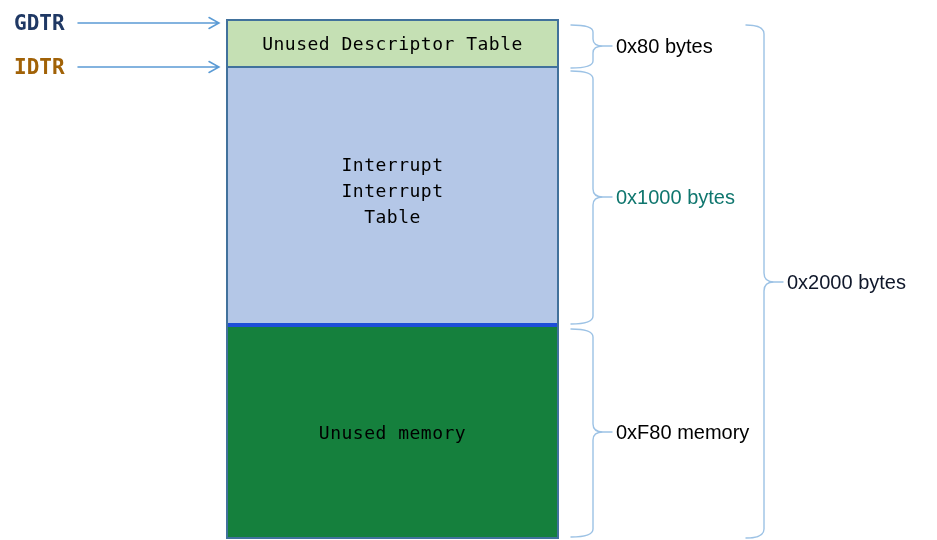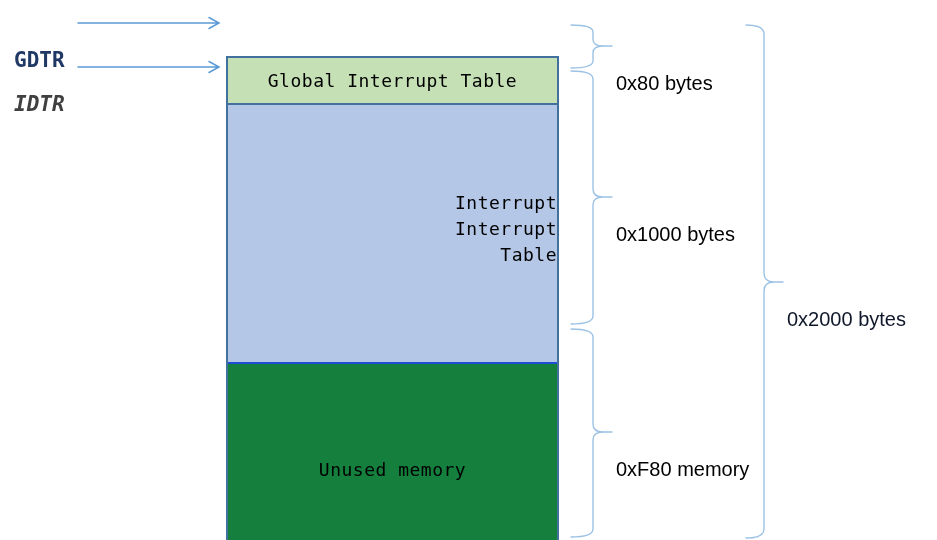--- a/index.html
+++ b/index.html
@@ -4,21 +4,21 @@
 <style>
   html, body { margin: 0; padding: 0; background: #ffffff; }
   #stage {
     position: relative;
     width: 937px;
     height: 540px;
     background: #ffffff;
     overflow: hidden;
     font-family: "Liberation Sans", sans-serif;
   }
-  .abs { position: absolute; margin-top: 37px; }
+  .abs { position: absolute; }
 
   
   .register-label {
     font-family: "DejaVu Sans Mono", monospace;
     font-weight: bold;
     font-size: 21px;
     line-height: 26px;
     white-space: nowrap;
   }
   #gdtr-label { left: 14px; top: 10px; }
@@ -40,70 +40,70 @@
     flex-direction: column;
     align-items: center;
     justify-content: center;
     font-family: "DejaVu Sans Mono", monospace;
     font-size: 18px;
     letter-spacing: 0.5px;
     color: #000000;
     text-align: center;
   }
   #section-gdt    { height: 47px;  border-bottom: 2px solid #41719C; }
-  #section-idt    { height: 259px; border-bottom: 2px solid #1d4ed8; line-height: 26px; padding-bottom: 9px; align-items: flex-end; }
+  #section-idt    { height: 259px; border-bottom: 4px solid #1d4ed8; line-height: 26px; padding-bottom: 9px; }
   #section-unused { height: 210px; }
 
   
   .size-label {
     font-size: 20px;
     line-height: 26px;
     color: #000000;
     white-space: nowrap;
   }
   #size-gdt    { left: 616px; top: 33px; text-align: right; }
   #size-idt    { left: 616px; top: 184px; }
   #size-unused { left: 616px; top: 419px; }
   #size-total  { left: 787px; top: 269px; }
 </style>
 </head>
 <body>
 
 <div id="stage">
 
   <div id="gdtr-label" class="abs register-label" style="color: rgb(31, 56, 100);">GDTR</div>
-  <div id="idtr-label" class="abs register-label" style="color: #404040; font-style: italic;">IDTR</div>
+  <div id="idtr-label" class="abs register-label" style="color: #a16207;">IDTR</div>
 
   <svg id="overlay" viewBox="0 0 937 540" xmlns="http://www.w3.org/2000/svg">
 
     <g fill="none" stroke="#5B9BD5" stroke-width="1.5" stroke-linecap="round">
       <path d="M 78,23 L 219,23 M 209,17.5 L 219,23 L 209,28.5"></path>
       <path d="M 78,67 L 219,67 M 209,61.5 L 219,67 L 209,72.5"></path>
     </g>
 
     <g fill="none" stroke="#9CC2E5" stroke-width="1.4" stroke-linecap="round">
       <path d="M 571,25 Q 593,25 593,32 L 593,39 Q 593,46 603,46 L 612,46 M 603,46 Q 593,46 593,53 L 593,61 Q 593,68 571,68"></path>
       <path d="M 571,71 Q 593,71 593,79 L 593,189 Q 593,197 603,197 L 612,197 M 603,197 Q 593,197 593,205 L 593,316 Q 593,324 571,324"></path>
       <path d="M 571,329 Q 593,329 593,337 L 593,424 Q 593,432 603,432 L 612,432 M 603,432 Q 593,432 593,440 L 593,529 Q 593,537 571,537"></path>
       <path d="M 746,25 Q 764,25 764,34 L 764,273 Q 764,282 774,282 L 783,282 M 774,282 Q 764,282 764,291 L 764,529 Q 764,538 746,538"></path>
     </g>
   </svg>
 
   <div id="memory-box" class="abs" style="border-color: rgb(65, 113, 156);">
     <div id="section-gdt" class="memory-section" style="background-color: rgb(197, 224, 180);">
-      <span>Global Interrupt Table</span>
+      <span>Unused Descriptor Table</span>
     </div>
     <div id="section-idt" class="memory-section" style="background-color: rgb(180, 199, 231);">
       <span>Interrupt</span>
       <span>Interrupt</span>
       <span>Table</span>
     </div>
     <div id="section-unused" class="memory-section" style="background-color: #15803d;">
       <span>Unused memory</span>
     </div>
   </div>
 
   <div id="size-gdt" class="abs size-label" style="color: rgb(0, 0, 0);">0x80 bytes</div>
-  <div id="size-idt" class="abs size-label" style="color: #000000;">0x1000 bytes</div>
+  <div id="size-idt" class="abs size-label" style="color: #0f766e;">0x1000 bytes</div>
   <div id="size-unused" class="abs size-label" style="color: rgb(0, 0, 0);">0xF80 memory</div>
   <div id="size-total" class="abs size-label" style="color: #0f172a;">0x2000 bytes</div>
 
 </div>
 
 </body></html>

